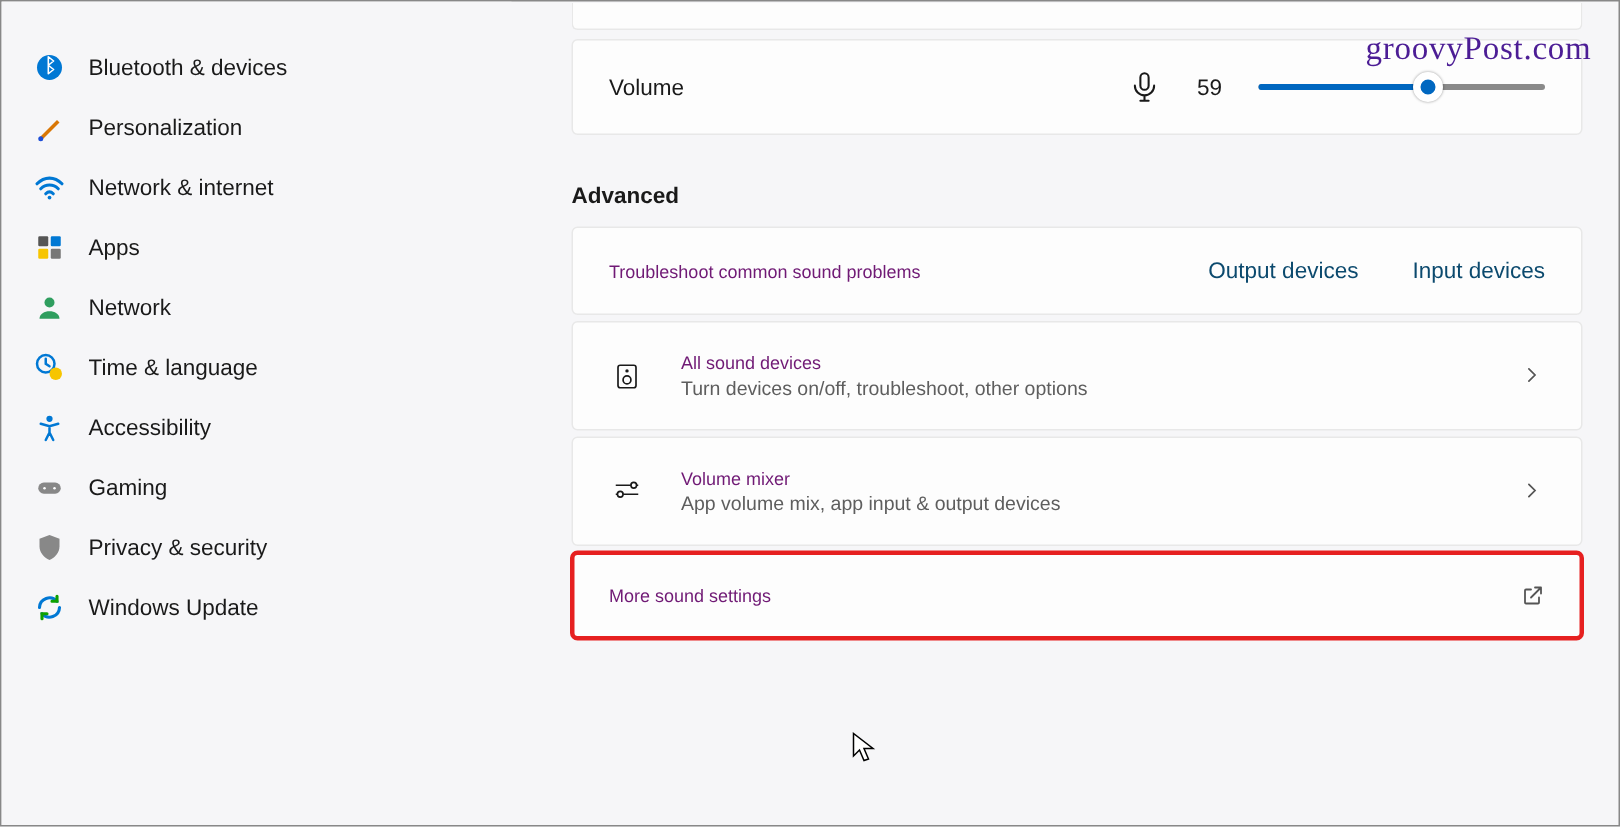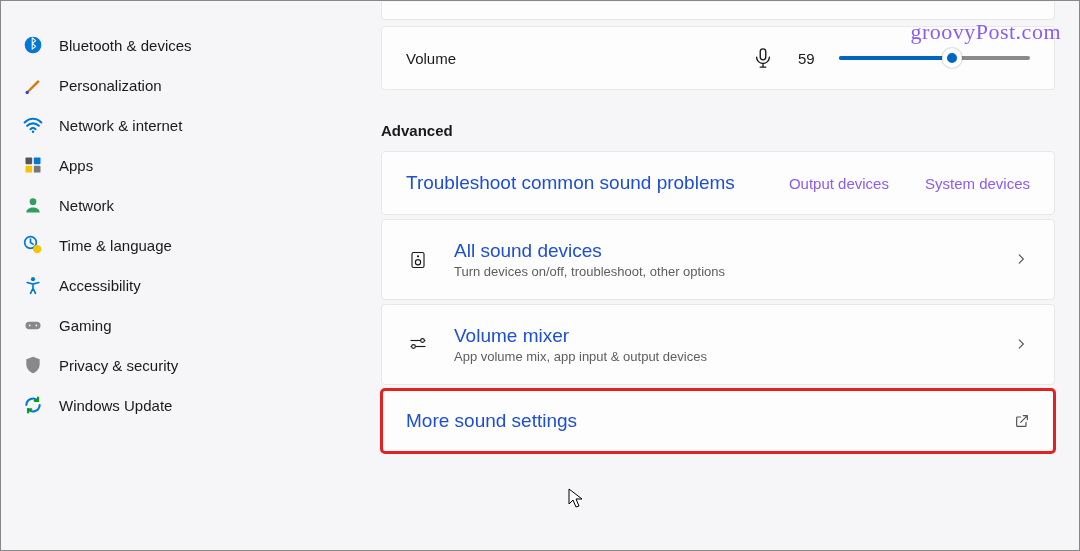--- a/index.html
+++ b/index.html
@@ -21,29 +21,29 @@
     .volume-val { font-size: 15px; color: #1a1a1a; margin-left: 8px; margin-right: 8px; text-align: right; }
     .slider { flex: 1; height: 4px; position: relative; background: #8a8a8a; border-radius: 2px; }
     .slider-fill { position: absolute; left: 0; top: 0; height: 100%; background: #0067c0; border-radius: 2px; }
     .slider-thumb { position: absolute; top: 50%; width: 20px; height: 20px; background: #0067c0; border: 5px solid #fff; border-radius: 50%; transform: translate(-50%, -50%); box-shadow: 0 0 2px rgba(0,0,0,.4); }
     
     .section-title { font-size: 15px; font-weight: 600; color: #1a1a1a; margin-bottom: 12px; }
     
     .row-card { padding: 20px 24px; display: flex; align-items: center; }
     .row-icon { width: 24px; height: 24px; margin-right: 24px; display: flex; align-items: center; justify-content: center; }
     .row-text { flex: 1; }
-    .row-title { font-size: 19px; color: #1d4ed8; }
+    .row-title { font-size: 12px; color: #701a75; }
     .row-sub { font-size: 13px; color: #5e5e5e; margin-top: 2px; }
     .row-links { display: flex; gap: 36px; }
-    .row-link { color: #8b5cf6; font-size: 15px; cursor: pointer; }
+    .row-link { color: #0c4a6e; font-size: 15px; cursor: pointer; }
     .chevron { width: 16px; height: 16px; color: #555; }
     
     .highlighted { outline: 3px solid #e62020; outline-offset: -2px; }
     
-    .watermark { position: absolute; top: 18px; right: 18px; font-family: Georgia, serif; font-size: 22px; color: #8b5cf6; letter-spacing: 0.5px; }
+    .watermark { position: absolute; top: 18px; right: 18px; font-family: Georgia, serif; font-size: 22px; color: #4c1d95; letter-spacing: 0.5px; }
     .cursor { position: absolute; width: 16px; height: 22px; pointer-events: none; }
   </style>
 </head>
 <body>
 
 <nav class="sidebar">
   <div class="sidebar-item">
     <span class="sidebar-icon">
         <svg viewBox="0 0 24 24" width="20" height="20">
           <circle cx="12" cy="12" r="10" fill="#0078d4"></circle>
@@ -158,21 +158,21 @@
   </div>
 
   <h3 class="section-title">Advanced</h3>
 
   <div class="card row-card">
     <div class="row-text">
       <div class="row-title">Troubleshoot common sound problems</div>
     </div>
     <div class="row-links">
       <span class="row-link">Output devices</span>
-      <span class="row-link">System devices</span>
+      <span class="row-link">Input devices</span>
     </div>
   </div>
 
   <div class="card row-card">
     <div class="row-icon">
       <svg viewBox="0 0 24 24" width="18" height="22">
           <rect x="4" y="2" width="16" height="20" rx="2" fill="none" stroke="#1a1a1a" stroke-width="1.5"></rect>
           <circle cx="12" cy="7" r="1.5" fill="#1a1a1a"></circle>
           <circle cx="12" cy="15" r="3.5" fill="none" stroke="#1a1a1a" stroke-width="1.5"></circle>
         </svg>

